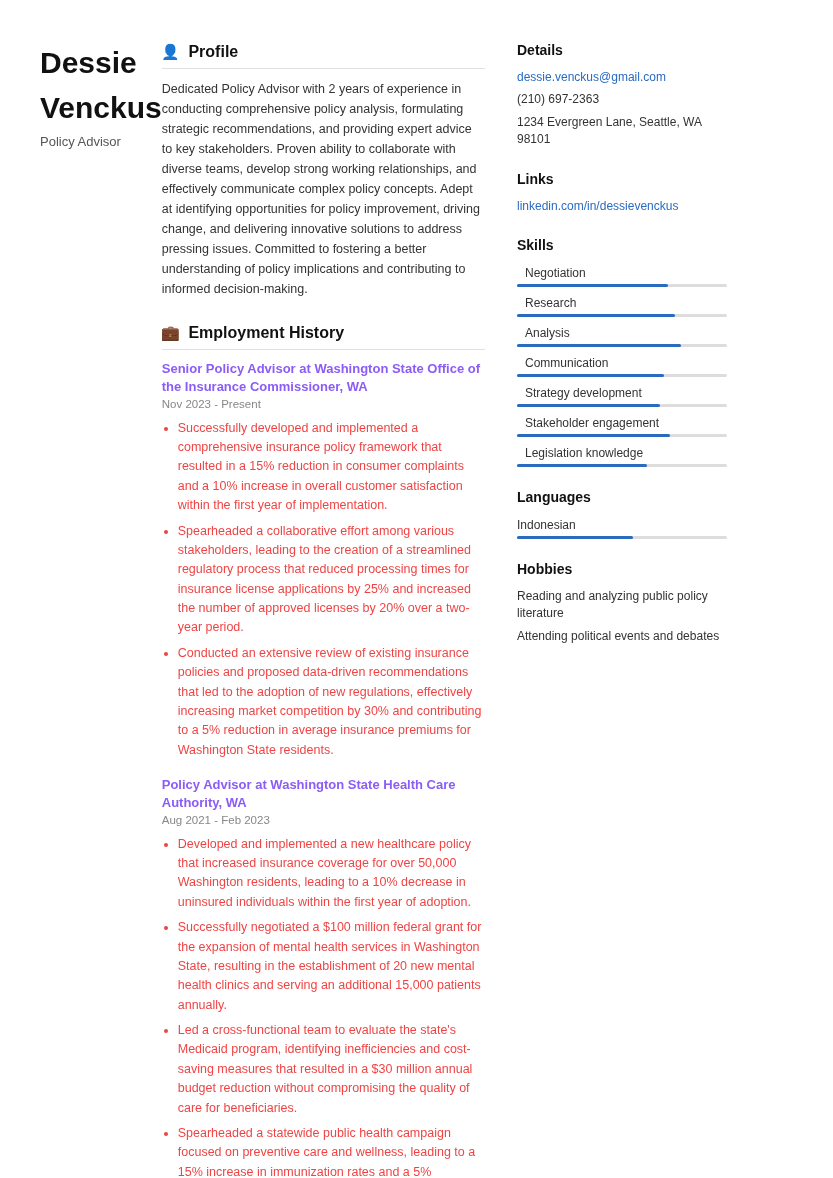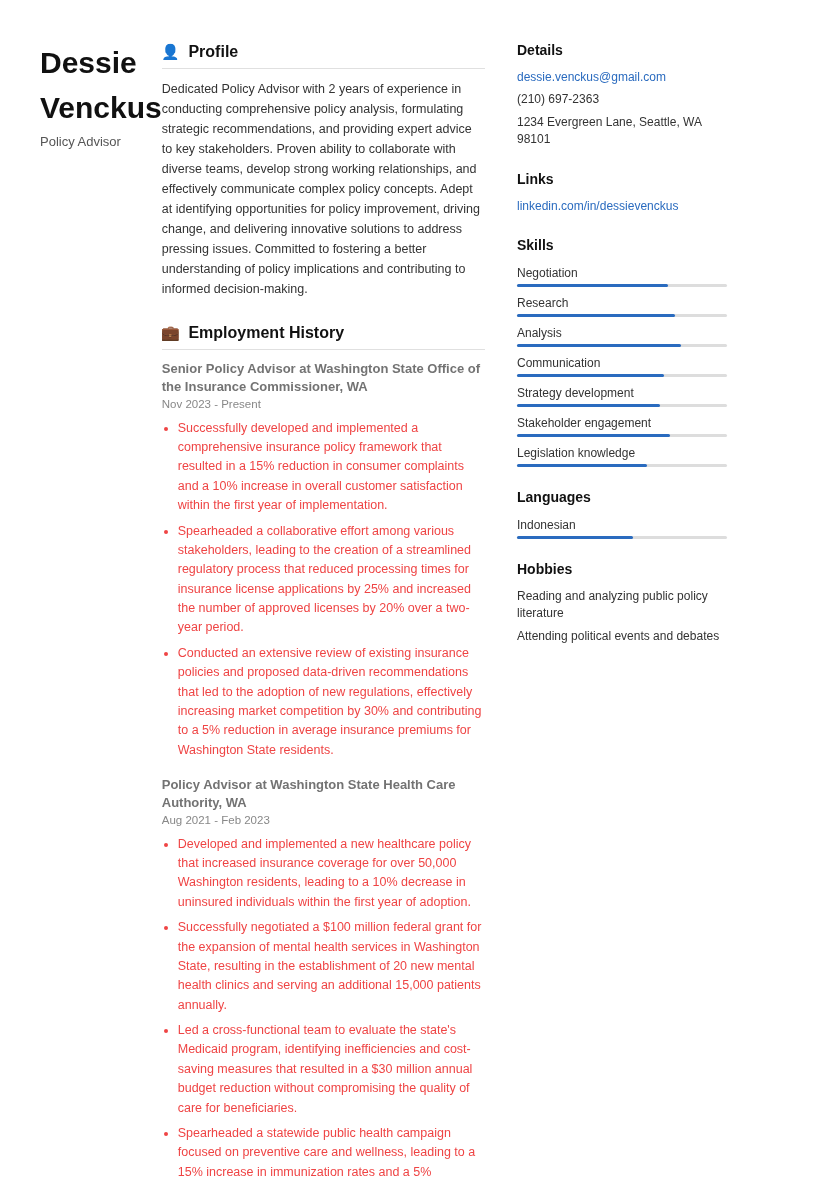--- a/index.html
+++ b/index.html
@@ -64,21 +64,21 @@
       font-size: 12.5px;
       color: #333;
       line-height: 1.6;
     }
     .job {
       margin-bottom: 16px;
     }
     .job-title {
       font-size: 13px;
       font-weight: bold;
-      color: #737373;
+      color: #8b5cf6;
       line-height: 1.4;
     }
     .job-date {
       font-size: 11.5px;
       color: #888;
       margin-bottom: 5px;
     }
     .job-bullets {
       padding-left: 16px;
     }
@@ -109,20 +109,21 @@
       text-decoration: none;
       font-size: 12px;
     }
     .skill-item {
       margin-bottom: 7px;
     }
     .skill-label {
       font-size: 12px;
       color: #333;
       margin-bottom: 2px;
+      margin-left: 8px;
     }
     .skill-bar-bg {
       height: 3px;
       background: #ddd;
       border-radius: 2px;
       width: 100%;
     }
     .skill-bar-fill {
       height: 3px;
       background: #2a6bbf;

